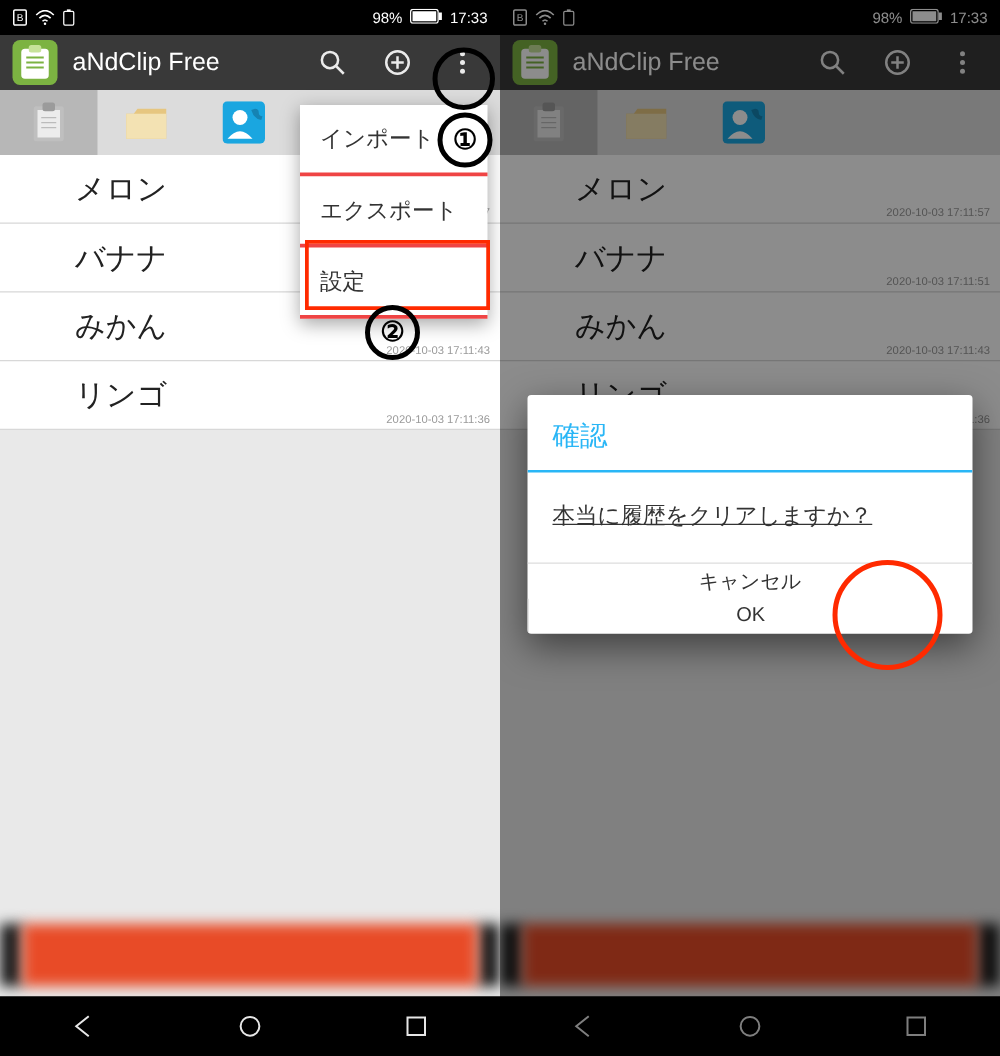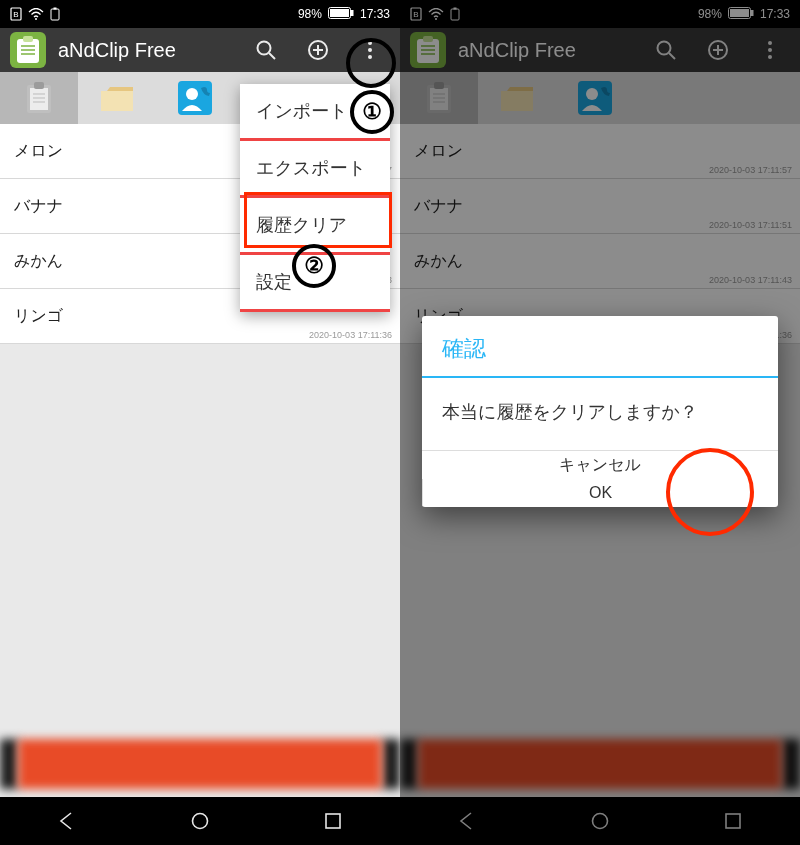--- a/index.html
+++ b/index.html
@@ -24,21 +24,21 @@
 
   
   .tabstrip{height:52px;background:#dcdcdc;display:flex;align-items:stretch;}
   .tab{width:78px;display:flex;align-items:center;justify-content:center;}
   .tab.active{background:#b7b7b7;}
   .tab svg{display:block}
 
   
   .list{background:#fff;}
   .row{height:54px;border-bottom:1px solid #d8d8d8;position:relative;display:flex;align-items:center;padding:0 14px;}
-  .row-label{font-size:16px;color:#222;}
+  .row-label{font-size:24px;color:#222;margin-left:46px;}
   .row-ts{position:absolute;right:8px;bottom:3px;font-size:9px;color:#9a9a9a;}
 
   
   .popup-menu{position:absolute;top:84px;right:10px;width:150px;background:#fff;box-shadow:0 4px 14px rgba(0,0,0,.35);z-index:60;}
   .pm-item{height:54px;display:flex;align-items:center;padding:0 16px;font-size:18px;color:#333;border-bottom:3px solid #ef4444;}
   .pm-item:last-child{border-bottom:none;}
   .pm-highlight{position:absolute;border:3px solid #ff2a00;left:4px;right:-2px;top:108px;height:50px;pointer-events:none;z-index:61;}
 
   
   .ann-circle{position:absolute;border:4px solid #000;border-radius:50%;z-index:70;pointer-events:none;}
@@ -48,21 +48,21 @@
   
   .ad{position:absolute;left:18px;right:18px;bottom:56px;height:50px;background:#e84b27;border-radius:2px;filter:blur(5px);z-index:30;}
   .ad-side{position:absolute;bottom:56px;height:50px;width:18px;background:#1d1d1d;filter:blur(5px);z-index:29;}
 
   
   .navbar{position:absolute;left:0;right:0;bottom:0;height:48px;background:#000;display:flex;align-items:center;justify-content:space-around;z-index:40;}
   .nav-btn{width:60px;height:40px;display:flex;align-items:center;justify-content:center;color:#fff;opacity:.9}
   .nav-btn svg{display:block}
   .dialog{position:absolute;left:22px;right:22px;top:316px;background:#fff;border-radius:3px;box-shadow:0 10px 30px rgba(0,0,0,.5);z-index:60;overflow:hidden;}
   .dlg-title{padding:18px 20px 12px;color:#29b6f6;font-size:22px;border-bottom:2px solid #29b6f6;}
-  .dlg-body{padding:22px 20px 26px;color:#333;font-size:18px;}
+  .dlg-body{padding:22px 20px 26px;color:#333;font-size:18px;text-decoration:underline;}
   .dlg-buttons{display:flex;border-top:1px solid #ddd;height:56px;flex-direction:column;}
   .dlg-btn{flex:1;display:flex;align-items:center;justify-content:center;font-size:16px;color:#333;}
   .dlg-btn + .dlg-btn{border-left:1px solid #ddd;}
 </style>
 </head>
 <body>
 
 <div class="stage">
 
   <div class="phone">
@@ -179,21 +179,20 @@
       </div>
       <div class="row">
         <span class="row-label">リンゴ</span>
         <span class="row-ts">2020-10-03 17:11:36</span>
       </div>
     </div>
 
     <div class="popup-menu">
       <div class="pm-item">インポート</div>
       <div class="pm-item">エクスポート</div>
-      <div class="pm-item">履歴クリア</div>
       <div class="pm-item">設定</div>
       <div class="pm-highlight"></div>
     </div>
 
     <div class="ann-circle" style="top:38px;right:4px;width:42px;height:42px;"></div>
     <div class="badge" style="top:90px;right:6px;">①</div>
     <div class="badge" style="top:244px;right:64px;">②</div>
 
     <div class="ad-side" style="left:0"></div>
     <div class="ad-side" style="right:0"></div>

